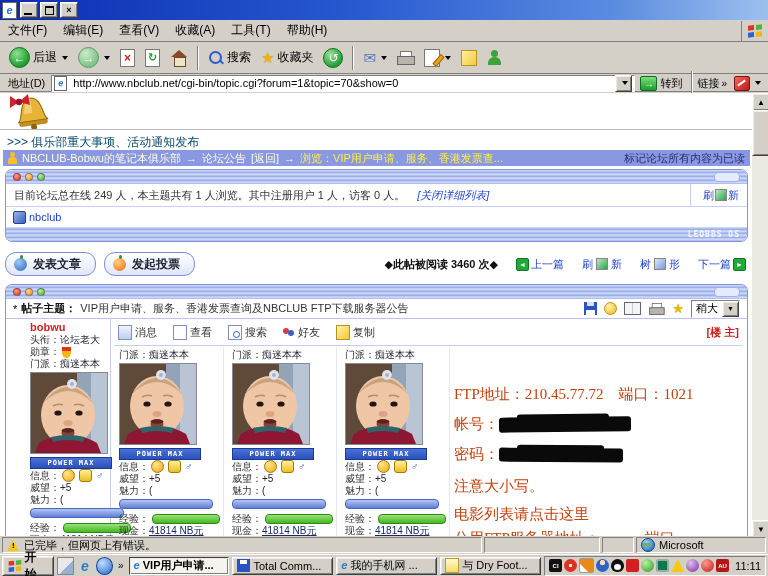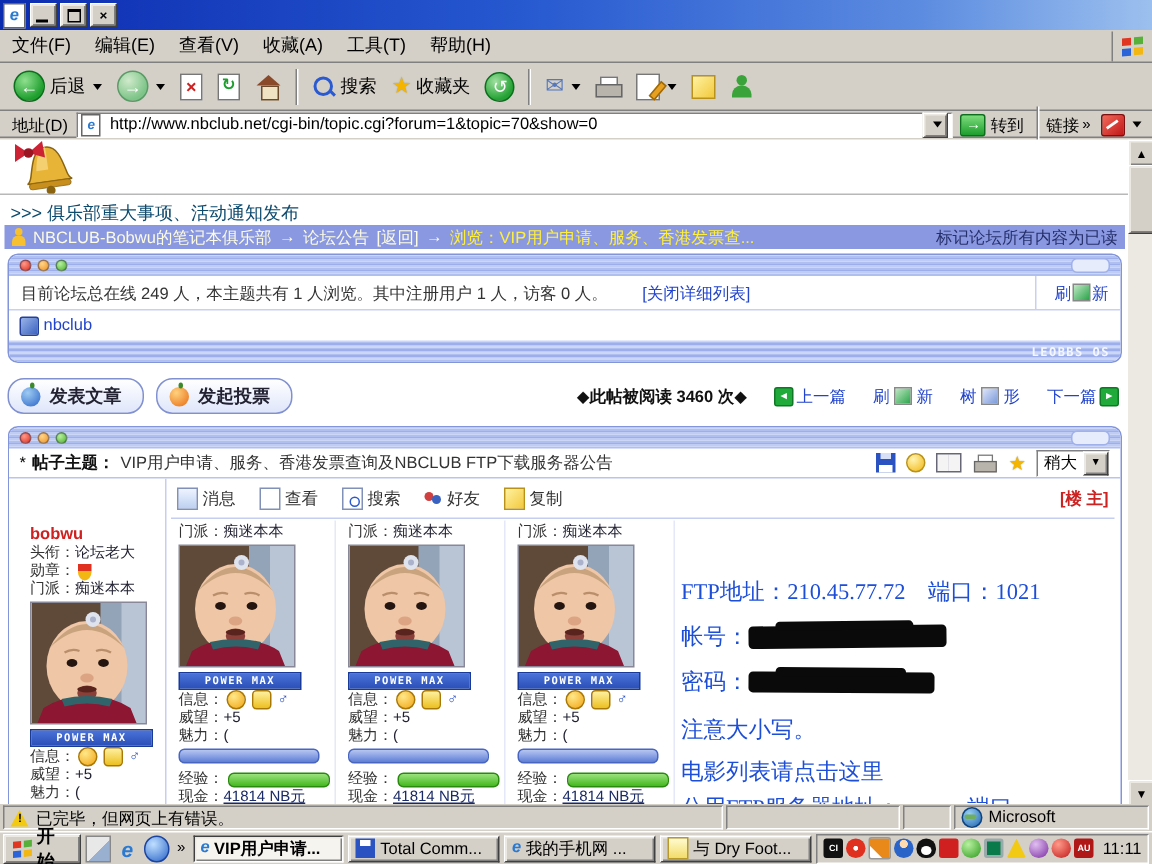--- a/index.html
+++ b/index.html
@@ -92,21 +92,21 @@
   .panel{position:absolute;left:5px;width:741px;background:#fff;border:1px solid #8294da;border-radius:7px;overflow:hidden;}
   .phead,.pfoot{height:14px;background:repeating-linear-gradient(180deg,#ccd6f7 0 1px,#aebff0 1px 2px,#9cafec 2px 3px,#bfccf4 3px 4px);
     display:flex;align-items:center;padding:0 7px;gap:4px;box-sizing:border-box;}
   .dot{width:8px;height:8px;border-radius:50%;border:1px solid rgba(60,60,90,.5);box-sizing:border-box;}
   .dot.r{background:radial-gradient(circle at 35% 30%,#ff9a8a,#e03020);}
   .dot.o{background:radial-gradient(circle at 35% 30%,#ffd58a,#ef9320);}
   .dot.g{background:radial-gradient(circle at 35% 30%,#b8f0a0,#4db32c);}
   .pill{margin-left:auto;width:24px;height:8px;border-radius:4px;background:#e6ecfb;border:1px solid #9fb0ea;}
   #panel1{top:76px;}
   #p1row1{height:22px;border-bottom:1px solid #c7d0f0;display:flex;align-items:center;font-size:11px;color:#333;padding:0 8px;}
-  #p1row1 .closelist{color:#2244cc;margin-left:23px;}
+  #p1row1 .closelist{color:#2244cc;margin-left:12px;font-style:italic;}
   #p1refresh{margin-left:auto;border-left:1px solid #c7d0f0;padding-left:12px;height:100%;display:flex;align-items:center;color:#2244cc;}
   .miniimg{display:inline-block;width:10px;height:10px;background:linear-gradient(135deg,#bfe8c4,#2aa44a);border:1px solid #888;margin:0 1px;vertical-align:-1px;}
   #p1row2{height:20px;display:flex;align-items:center;padding:0 7px;font-size:11px;}
   .useric{width:11px;height:11px;background:linear-gradient(135deg,#9ab4e8,#3a62c0);border:1px solid #24409a;border-radius:2px;margin-right:3px;}
   .bluelink{color:#2244cc;}
   .pfoot{justify-content:flex-end;}
   #brand{font-family:"DejaVu Sans Mono",monospace;font-size:8px;font-weight:bold;color:#f4f7ff;letter-spacing:1px;}
   
   #actionsrow{position:absolute;left:5px;top:158px;width:741px;height:26px;display:flex;align-items:center;gap:8px;}
   .applebtn{height:22px;border:1px solid #8090d0;border-radius:11px;background:linear-gradient(#ffffff,#dfe6fb);
@@ -161,21 +161,21 @@
   .ic-smiley{display:inline-block;width:11px;height:11px;border-radius:50%;margin:0 2px;
     background:radial-gradient(circle at 35% 30%,#ffe88a,#f2a413);border:1px solid #a87808;}
   .ic-sqface{display:inline-block;width:11px;height:11px;border-radius:3px;margin:0 2px;
     background:linear-gradient(#fff0a0,#ecc020);border:1px solid #a87808;}
   .ic-gender{display:inline-flex;align-items:center;justify-content:center;margin:0 2px;color:#2a52c0;font-size:10px;}
   .hbar{display:inline-block;height:8px;border-radius:4px;}
   .hbar.blue{width:92px;background:linear-gradient(#b6c6f2,#5f7ed6);border:1px solid #4866c0;margin:2px 0;}
   .hbar.green{width:66px;background:linear-gradient(#9ae27e,#44b81e);border:1px solid #2a8a10;margin-left:3px;}
   
   #ftpblock{position:absolute;left:448px;top:0;width:296px;height:219px;
-    font-family:"Liberation Serif","DejaVu Serif",serif;font-size:15px;color:#1d4ed8;}
+    font-family:"Liberation Serif","DejaVu Serif",serif;font-size:15px;color:#c2410c;}
   .cline{position:absolute;left:0;white-space:nowrap;}
   .redact{display:inline-block;vertical-align:-3px;background:#0a0a0a;border-radius:3px;position:relative;}
   .redact.a{width:132px;height:15px;transform:rotate(-.6deg);}
   .redact.b{width:124px;height:14px;transform:rotate(.4deg);}
   .redact:after{content:"";position:absolute;left:18px;top:-3px;width:70%;height:6px;background:#0a0a0a;border-radius:3px;}
   #clipline{position:absolute;left:0;top:210px;height:9px;overflow:hidden;}
   
   #statusbar{position:absolute;left:0;top:536px;width:768px;height:18px;background:#d4d0c8;display:flex;
     align-items:center;gap:2px;padding:1px 2px;box-sizing:border-box;font-size:11px;}
   .sbpane{height:14px;display:flex;align-items:center;padding:0 4px;gap:4px;}
@@ -487,21 +487,21 @@
               <span>好友</span>
             </span>
           <span class="ptool">
               <span class="tic copyic"></span>
               <span>复制</span>
             </span>
         </div>
         <span id="floorlbl">[楼 主]</span>
         <div id="tooldiv"></div>
 
-        <div class="ucard" style="left:14px;top:2px;margin-top:29px;">
+        <div class="ucard" style="left:24px;top:2px;">
           <div class="uname">bobwu</div>
           <div class="uline">
               <span>头衔：</span>
               <span class="uval">论坛老大</span>
             </div>
           <div class="uline">
               <span>勋章：</span>
               <span class="medal"></span>
             </div>
           <div class="uline">

